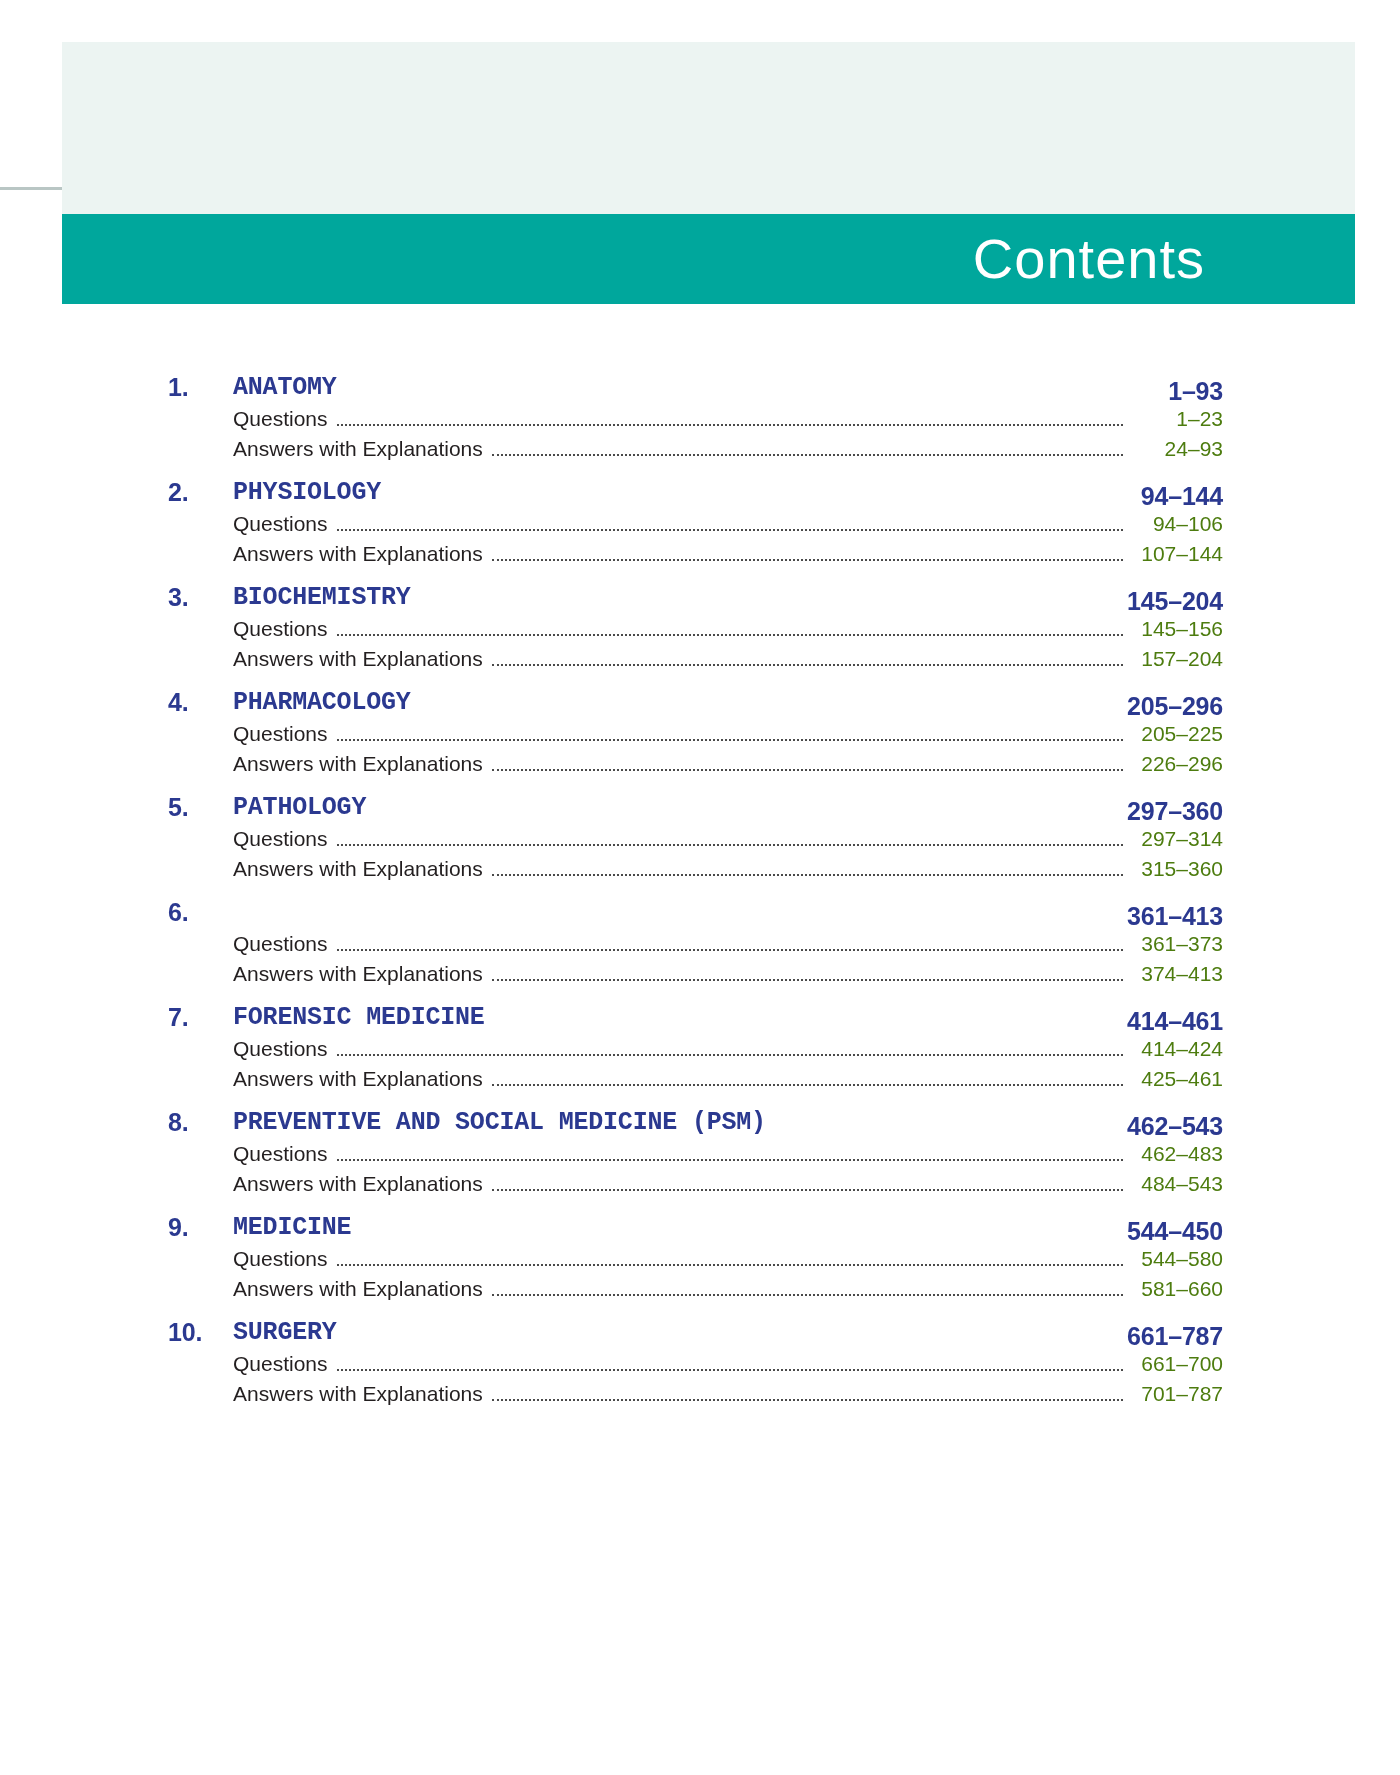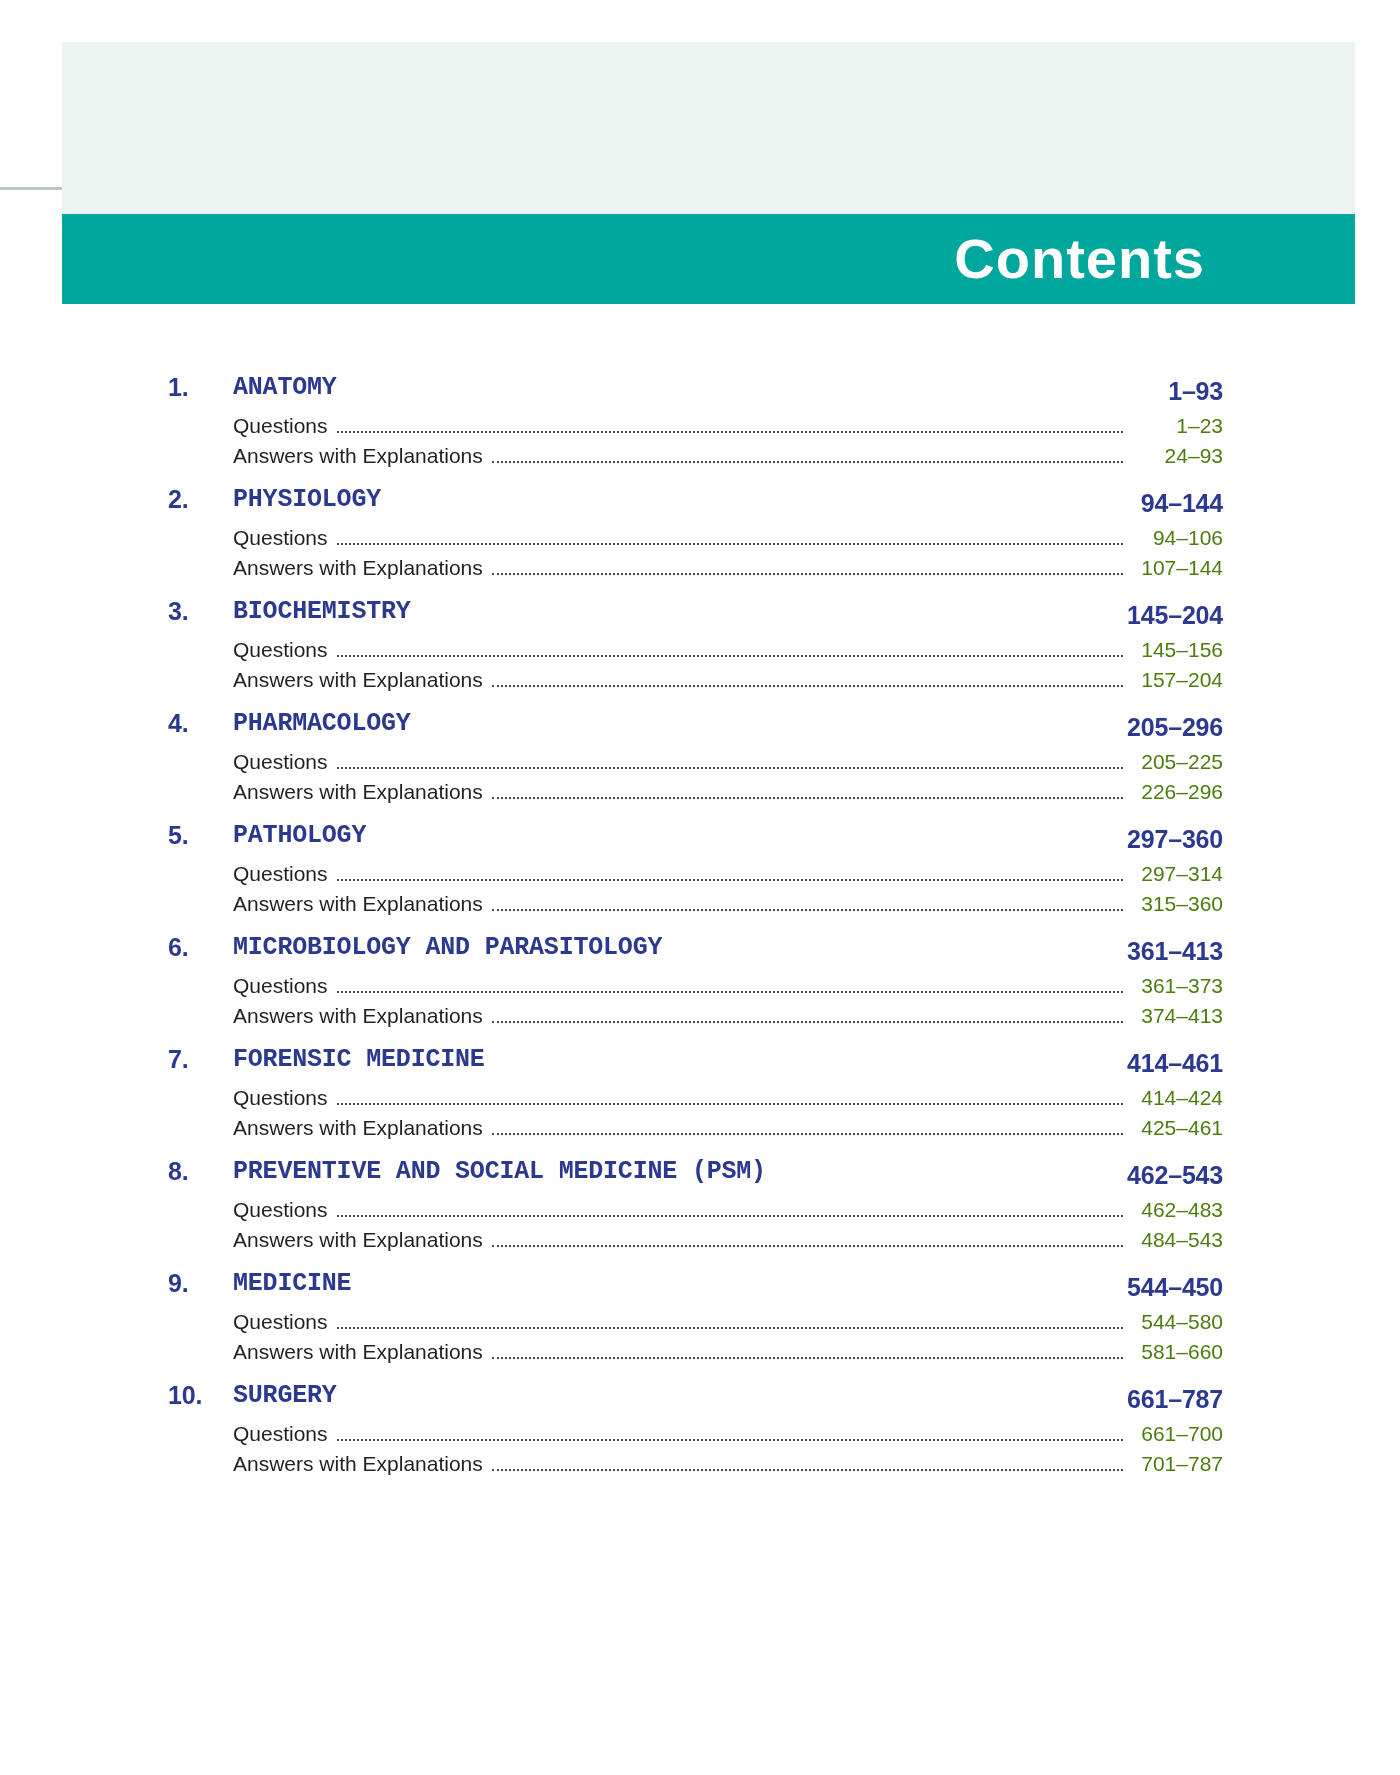--- a/index.html
+++ b/index.html
@@ -39,21 +39,21 @@
     background: var(--teal, #00a79c);
     display: flex;
     align-items: center;
     justify-content: flex-end;
     padding-right: 150px;
     box-sizing: border-box;
   }
   .title-text {
     color: #ffffff;
     font-size: 56px;
-    font-weight: bold;
+    font-weight: normal;
     letter-spacing: 1px;
     line-height: 1;
   }
 
   
   .toc {
     position: absolute;
     left: 168px;
     top: 370px;
     width: 1055px;
@@ -73,21 +73,21 @@
   .cfill { flex: 1; }
   .crange { flex: none; width: 135px; text-align: right; white-space: nowrap; margin-top: 8px; }
 
   .sub-row {
     display: flex;
     align-items: center;
     height: 30px;
     padding-left: 65px;
     font-size: 21px;
   }
-  .sub-row.first { margin-top: 7px; justify-content: flex-end; }
+  .sub-row.first { margin-top: 0; justify-content: flex-end; }
   .slabel { flex: none; white-space: nowrap; color: #231f20; }
   .sfill {
     flex: 1;
     height: 0;
     margin-left: 9px;
     border-bottom: 2.4px dotted #4a4a4a;
     transform: translateY(6px);
   }
   .srange { flex: none; width: 100px; text-align: right; white-space: nowrap; color: #4d7c0f; }
 </style>
@@ -192,21 +192,20 @@
     <div class="sub-row">
       <span class="slabel">Answers with Explanations</span>
       <span class="sfill"></span>
       <span class="srange">315–360</span>
     </div>
   </div>
 
   <div class="chapter">
     <div class="title-row">
       <span class="num">6.</span>
-      <span class="ctitle">MICROBIOLOGY AND PARASITOLOGY</span>
       <span class="cfill"></span>
       <span class="crange">361–413</span>
     </div>
     <div class="sub-row first">
       <span class="slabel">Questions</span>
       <span class="sfill"></span>
       <span class="srange">361–373</span>
     </div>
     <div class="sub-row">
       <span class="slabel">Answers with Explanations</span>

